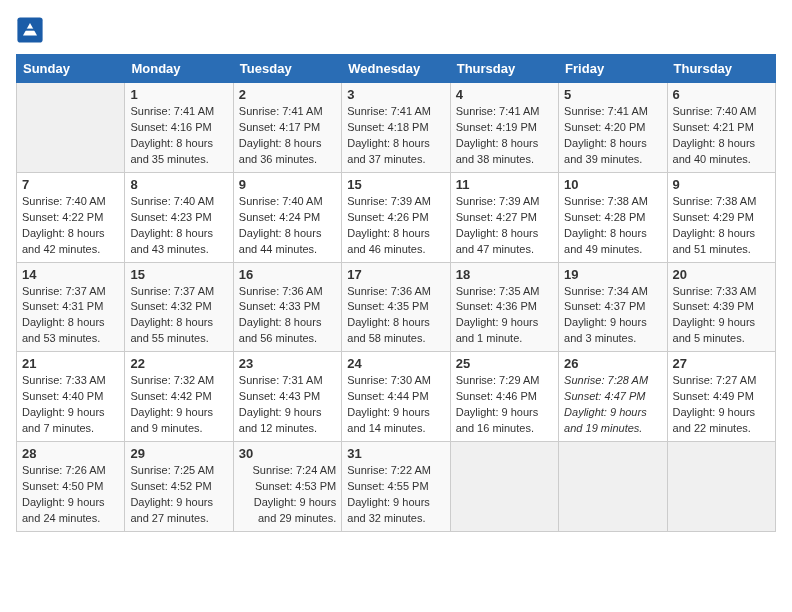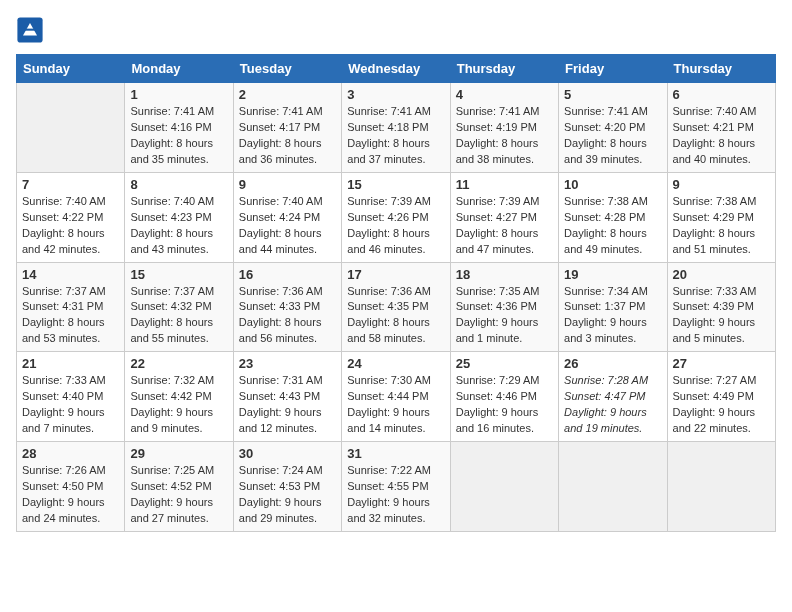--- a/index.html
+++ b/index.html
@@ -251,21 +251,21 @@
         <td>
           <span class="day-number">18</span>
           <div class="day-detail" style="white-space: pre-line;">Sunrise: 7:35 AM
 Sunset: 4:36 PM
 Daylight: 9 hours
 and 1 minute.</div>
         </td>
         <td>
           <span class="day-number">19</span>
           <div class="day-detail" style="white-space: pre-line;">Sunrise: 7:34 AM
-Sunset: 1:37 PM
+Sunset: 4:37 PM
 Daylight: 9 hours
 and 3 minutes.</div>
         </td>
         <td>
           <span class="day-number">20</span>
           <div class="day-detail" style="white-space: pre-line;">Sunrise: 7:33 AM
 Sunset: 4:39 PM
 Daylight: 9 hours
 and 5 minutes.</div>
         </td>
@@ -331,21 +331,21 @@
         </td>
         <td>
           <span class="day-number">29</span>
           <div class="day-detail" style="white-space: pre-line;">Sunrise: 7:25 AM
 Sunset: 4:52 PM
 Daylight: 9 hours
 and 27 minutes.</div>
         </td>
         <td>
           <span class="day-number">30</span>
-          <div class="day-detail" style="white-space: pre-line;">Sunrise: 7:24 AM
+          <div class="day-detail" style="white-space: pre-line; text-align: right;">Sunrise: 7:24 AM
 Sunset: 4:53 PM
 Daylight: 9 hours
 and 29 minutes.</div>
         </td>
         <td>
           <span class="day-number">31</span>
           <div class="day-detail" style="white-space: pre-line;">Sunrise: 7:22 AM
 Sunset: 4:55 PM
 Daylight: 9 hours
 and 32 minutes.</div>

